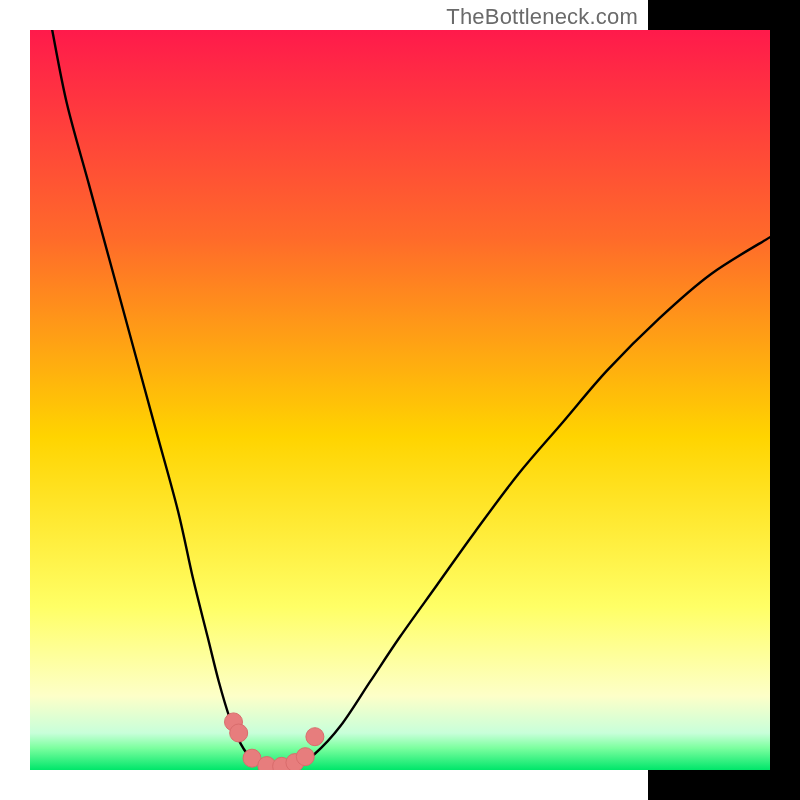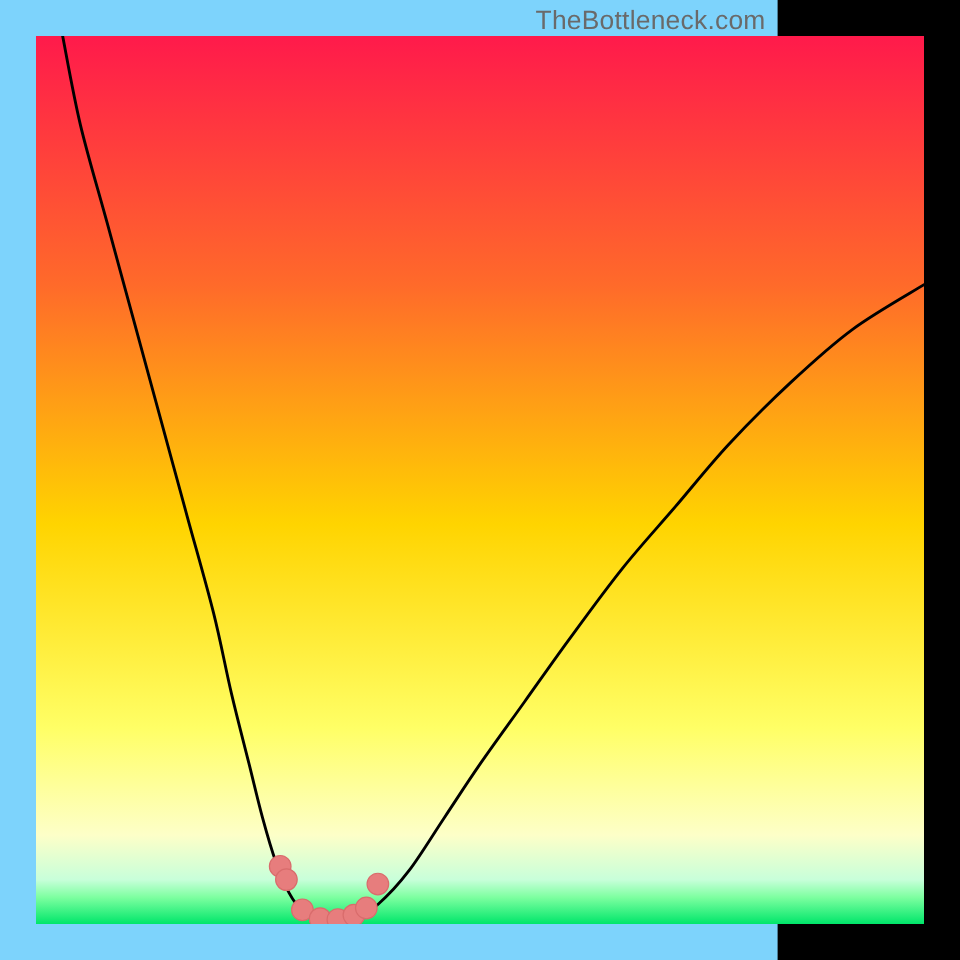--- a/index.html
+++ b/index.html
@@ -8,21 +8,21 @@
     width: 800px;
     height: 800px;
     overflow: hidden;
     background: #000;
     font-family: Arial, Helvetica, sans-serif;
   }
   .frame {
     position: relative;
     width: 648px;
     height: 800px;
-    background: #7dd3fc;
+    background: #ffffff;
     text-align: center;
   }
   .plot-area {
     position: absolute;
     left: 30px;
     top: 30px;
     width: 740px;
     height: 740px;
     overflow: hidden;
   }

